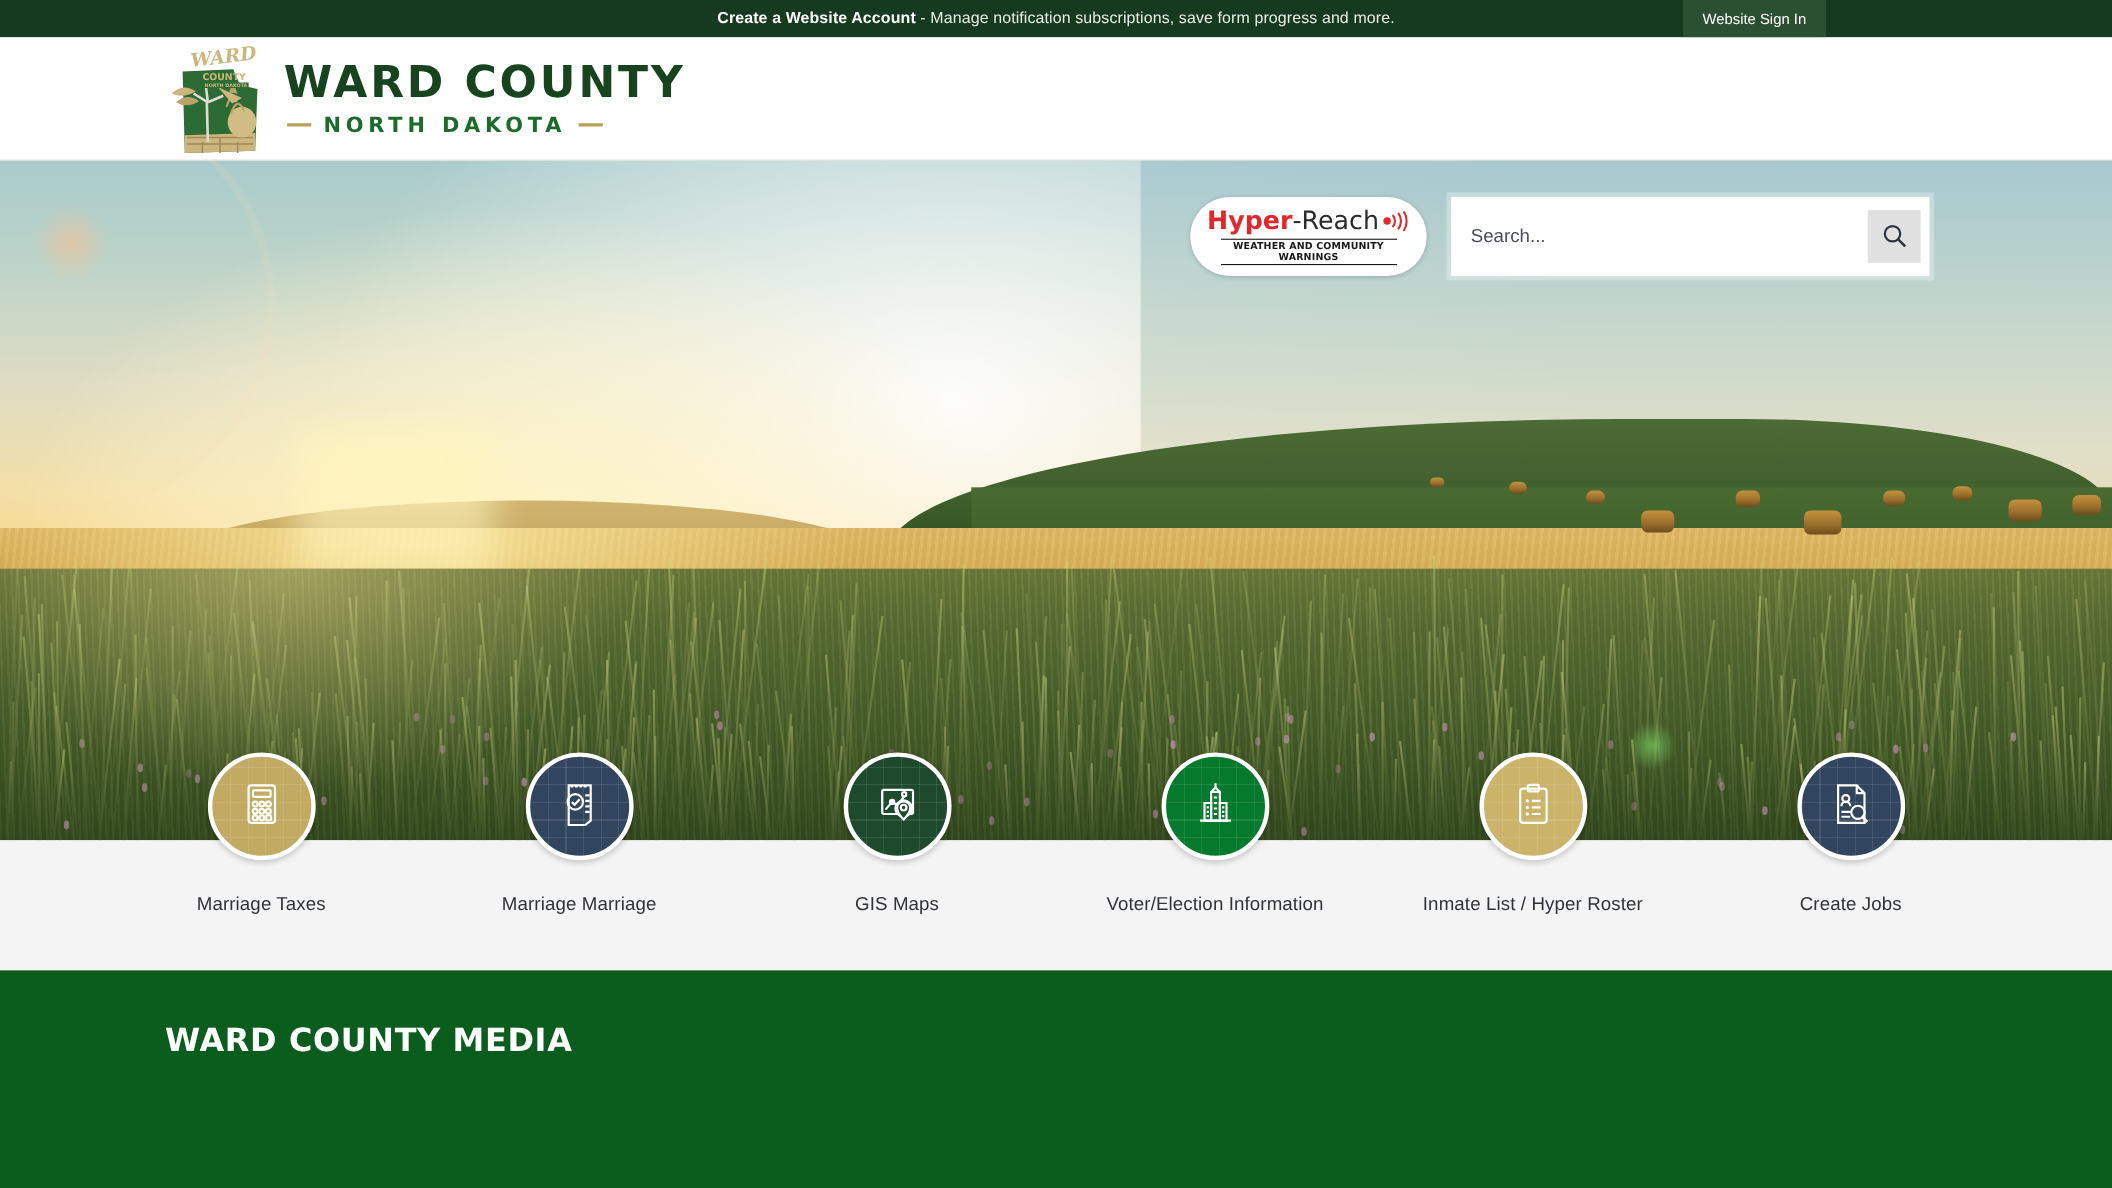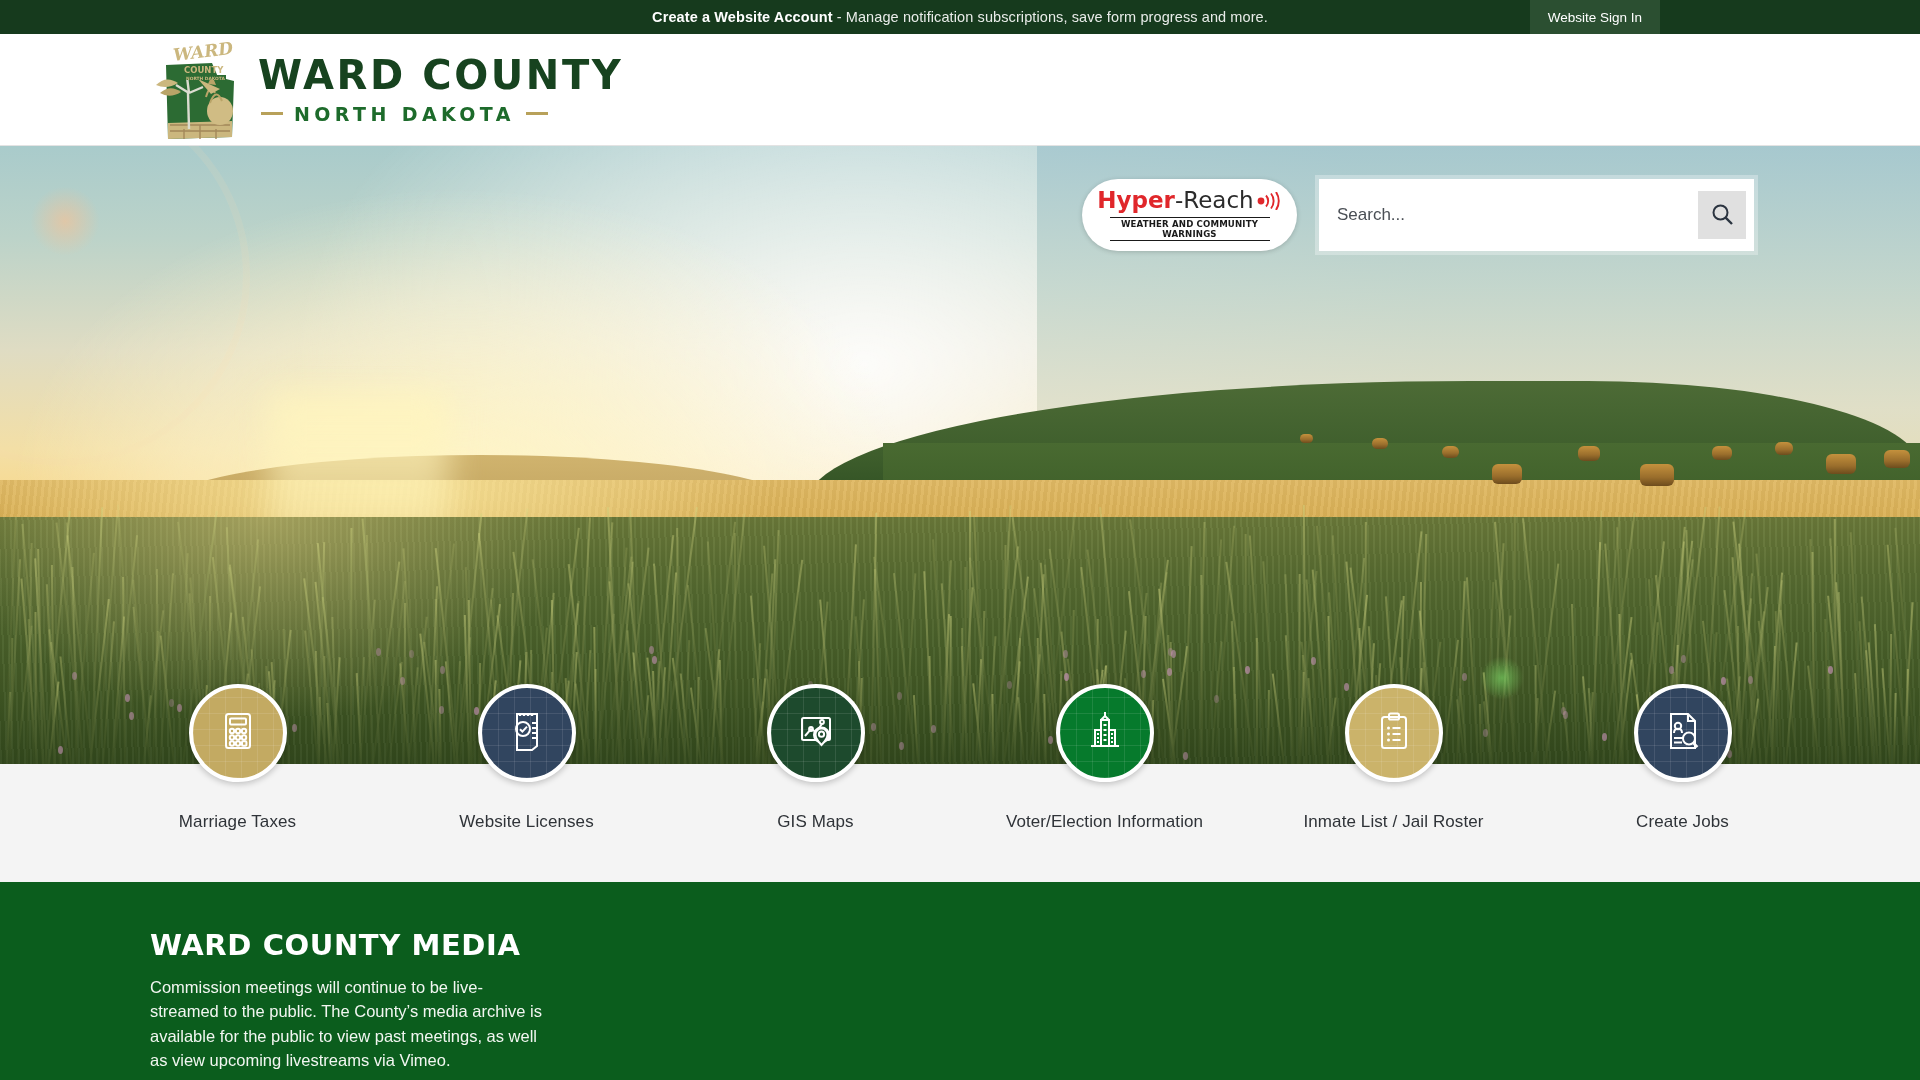--- a/index.html
+++ b/index.html
@@ -923,21 +923,21 @@
       <span>
         <svg width="46" height="46" viewBox="0 0 46 46" fill="none" stroke="#fff" stroke-width="2">
           <path d="M13 6h20v32l-5 4H13z"></path>
           <path d="M16 6v2M20 6v2M24 6v2M28 6v2" stroke-width="2.4"></path>
           <circle cx="19" cy="21" r="7"></circle>
           <path d="M16 21.2l2.4 2.4 4.6-5"></path>
           <path d="M28 15h4M28 20h4M28 25h4M28 30h4"></path>
         </svg>
       </span>
     </div>
-    <div class="ql-label">Website Licenses</div>
+    <div class="ql-label">Marriage Marriage</div>
   </div>
 
   <div class="ql-item">
     <div class="ql-circle" style="background:#1d4a2d">
       <span>
         <svg width="46" height="46" viewBox="0 0 46 46" fill="none" stroke="#fff" stroke-width="2">
           <rect x="9" y="10" width="28" height="22" rx="1.5"></rect>
           <path d="M12 28l6-7 5 3 6-8"></path>
           <circle cx="18" cy="21" r="1.9"></circle>
             <circle cx="29" cy="14" r="1.9"></circle>
@@ -974,21 +974,21 @@
         <svg width="46" height="46" viewBox="0 0 46 46" fill="none" stroke="#fff" stroke-width="2">
           <rect x="11" y="9" width="24" height="31" rx="2.5"></rect>
           <rect x="18" y="5.5" width="10" height="6" rx="1.6"></rect>
           <circle cx="17.5" cy="20" r="1.5" fill="#fff" stroke="none"></circle>
           <circle cx="17.5" cy="26" r="1.5" fill="#fff" stroke="none"></circle>
           <circle cx="17.5" cy="32" r="1.5" fill="#fff" stroke="none"></circle>
           <path d="M21.5 20h8M21.5 26h8M21.5 32h8"></path>
         </svg>
       </span>
     </div>
-    <div class="ql-label">Inmate List / Jail Roster</div>
+    <div class="ql-label">Inmate List / Hyper Roster</div>
   </div>
 
   <div class="ql-item">
     <div class="ql-circle" style="background:#31455f">
       <span>
         <svg width="46" height="46" viewBox="0 0 46 46" fill="none" stroke="#fff" stroke-width="2">
           <path d="M11 6h17l7 7v27H11z"></path>
           <path d="M28 6v7h7"></path>
           <circle cx="18" cy="18" r="3.2"></circle>
           <path d="M14 25c0-2.6 1.8-4.2 4-4.2s4 1.6 4 4.2"></path>
@@ -999,14 +999,13 @@
       </span>
     </div>
     <div class="ql-label">Create Jobs</div>
   </div>
 
 
 </div>
 
 <div class="media">
   <div class="media-title">WARD COUNTY MEDIA</div>
-  <div class="media-body">Commission meetings will continue to be live-streamed to the public. The County’s media archive is available for the public to view past meetings, as well as view upcoming livestreams via Vimeo.</div>
 </div>
 
 </body></html>

